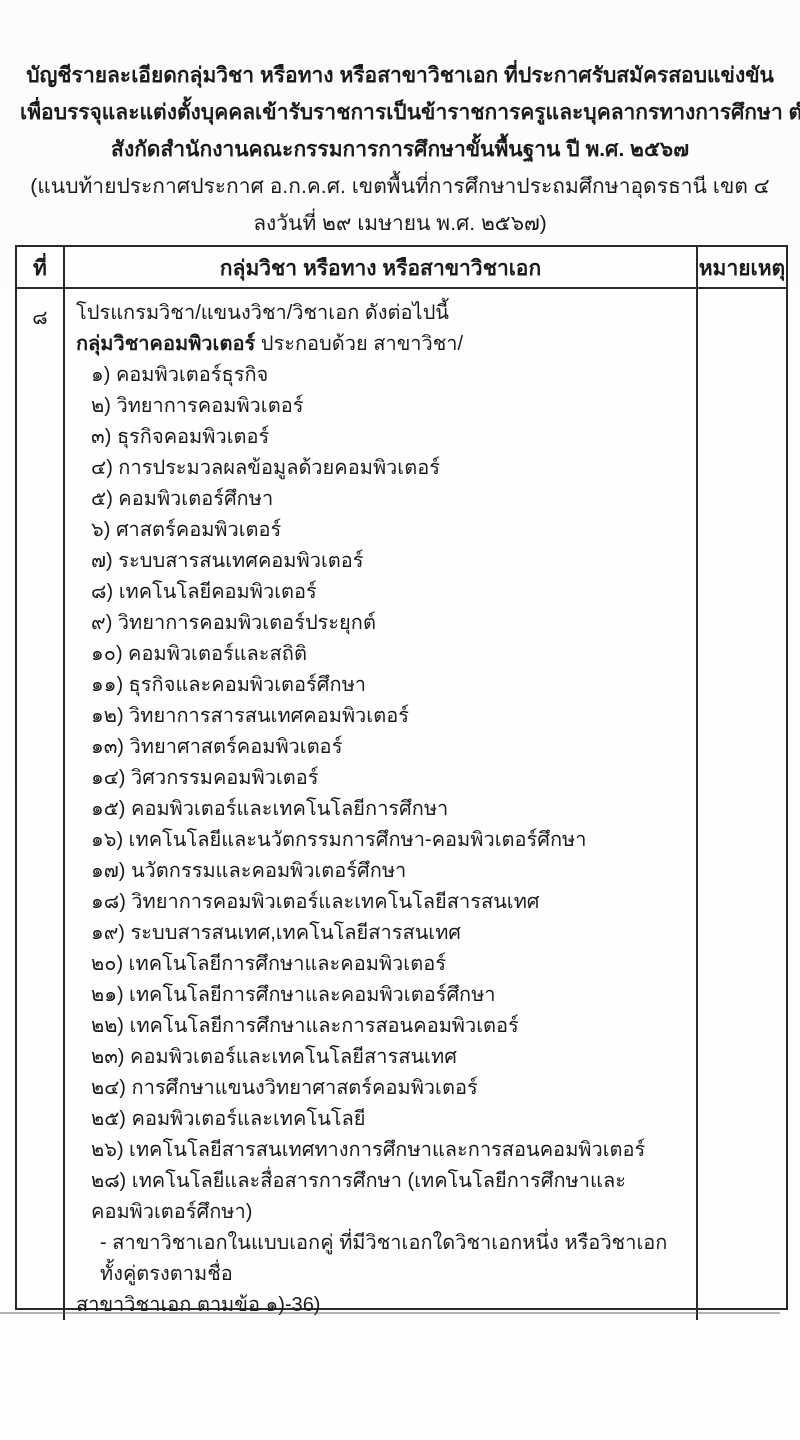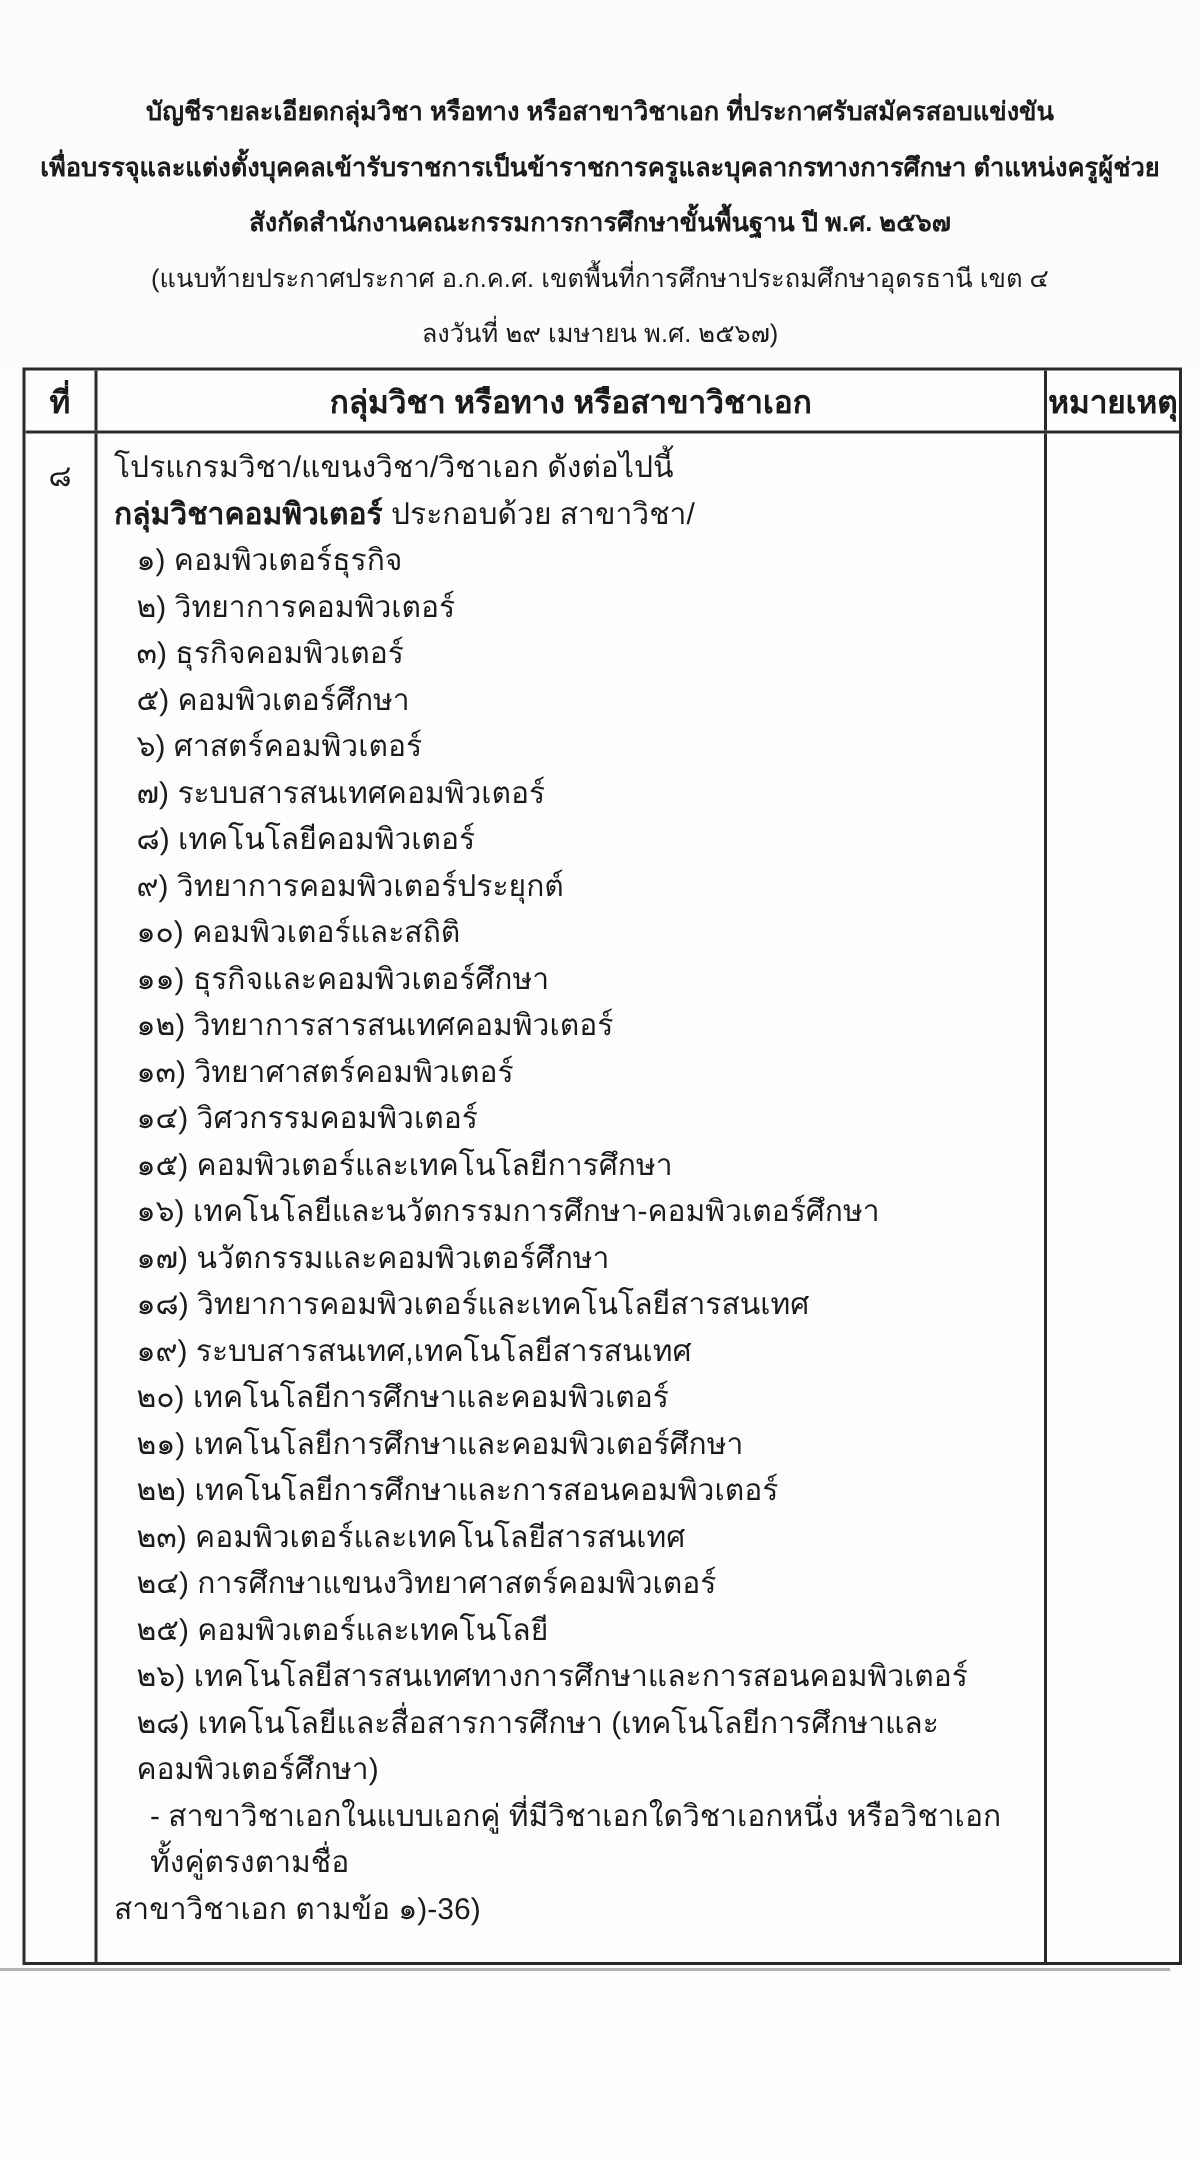--- a/index.html
+++ b/index.html
@@ -16,21 +16,21 @@
   }
   .page {
     position: absolute; inset: 0;
     background: linear-gradient(180deg, #fbfbf9 0%, #fdfdfc 20%, #fefefd 100%);
   }
   
   .title-block {
     position: absolute;
     top: 56px; left: 20px; right: 20px;
     text-align: center;
-    font-size: 17px;
+    font-size: 21px;
     line-height: 37px;
   }
   .title-line { white-space: nowrap; }
   .title-bold { font-weight: bold; }
   
   .subjects-table {
     position: absolute;
     left: 15px; top: 245px;
     width: 773px; height: 1065px;
     border: 2px solid #2a2a2a;
@@ -120,20 +120,21 @@
     <div class="tbl-body-row">
       <div class="col-no">๘</div>
 
       <div class="col-main">
         <div>โปรแกรมวิชา/แขนงวิชา/วิชาเอก ดังต่อไปนี้</div>
         <div><span class="group-title">กลุ่มวิชาคอมพิวเตอร์</span> <span>ประกอบด้วย สาขาวิชา/</span></div>
 
         <div class="subject-item">๑) คอมพิวเตอร์ธุรกิจ</div>
         <div class="subject-item">๒) วิทยาการคอมพิวเตอร์</div>
         <div class="subject-item">๓) ธุรกิจคอมพิวเตอร์</div>
+        <div class="subject-item">๔) การประมวลผลข้อมูลด้วยคอมพิวเตอร์</div>
         <div class="subject-item">๕) คอมพิวเตอร์ศึกษา</div>
         <div class="subject-item">๖) ศาสตร์คอมพิวเตอร์</div>
         <div class="subject-item">๗) ระบบสารสนเทศคอมพิวเตอร์</div>
         <div class="subject-item">๘) เทคโนโลยีคอมพิวเตอร์</div>
         <div class="subject-item">๙) วิทยาการคอมพิวเตอร์ประยุกต์</div>
         <div class="subject-item">๑๐) คอมพิวเตอร์และสถิติ</div>
         <div class="subject-item">๑๑) ธุรกิจและคอมพิวเตอร์ศึกษา</div>
         <div class="subject-item">๑๒) วิทยาการสารสนเทศคอมพิวเตอร์</div>
         <div class="subject-item">๑๓) วิทยาศาสตร์คอมพิวเตอร์</div>
         <div class="subject-item">๑๔) วิศวกรรมคอมพิวเตอร์</div>

